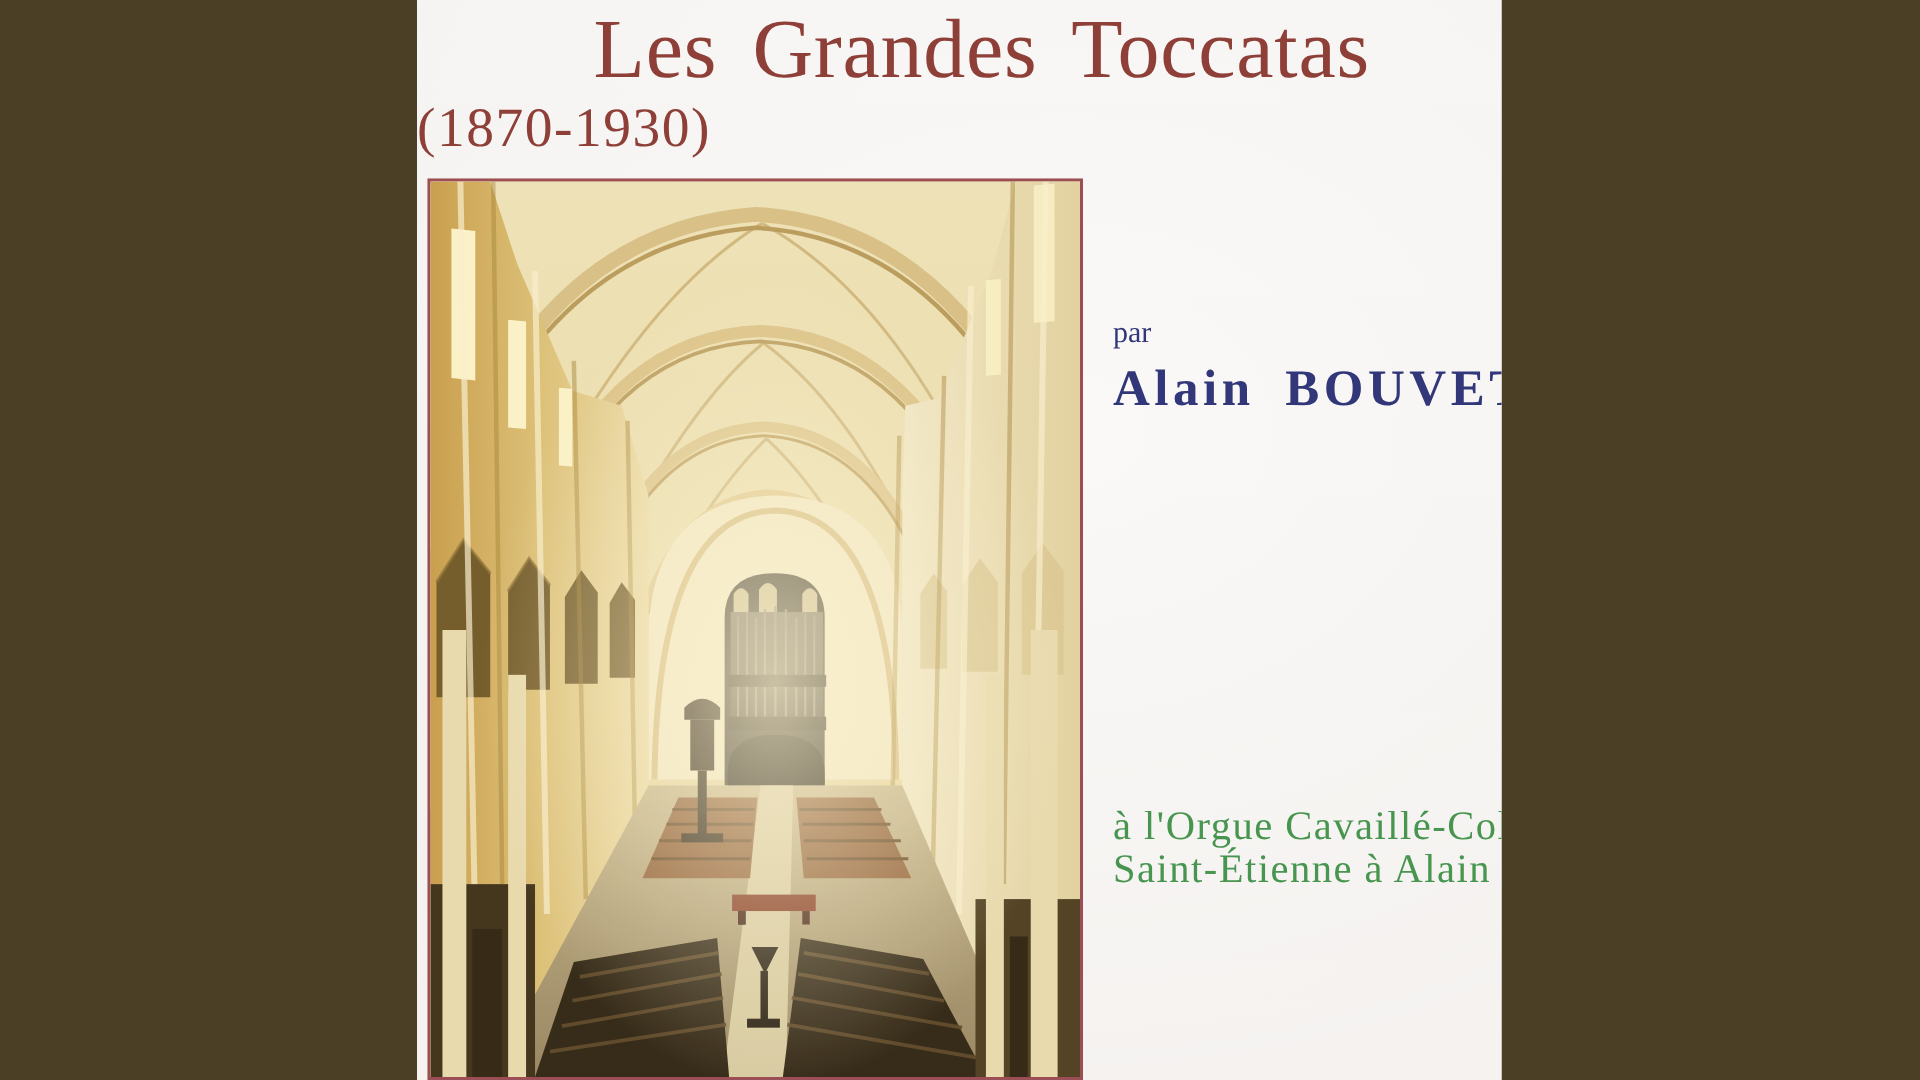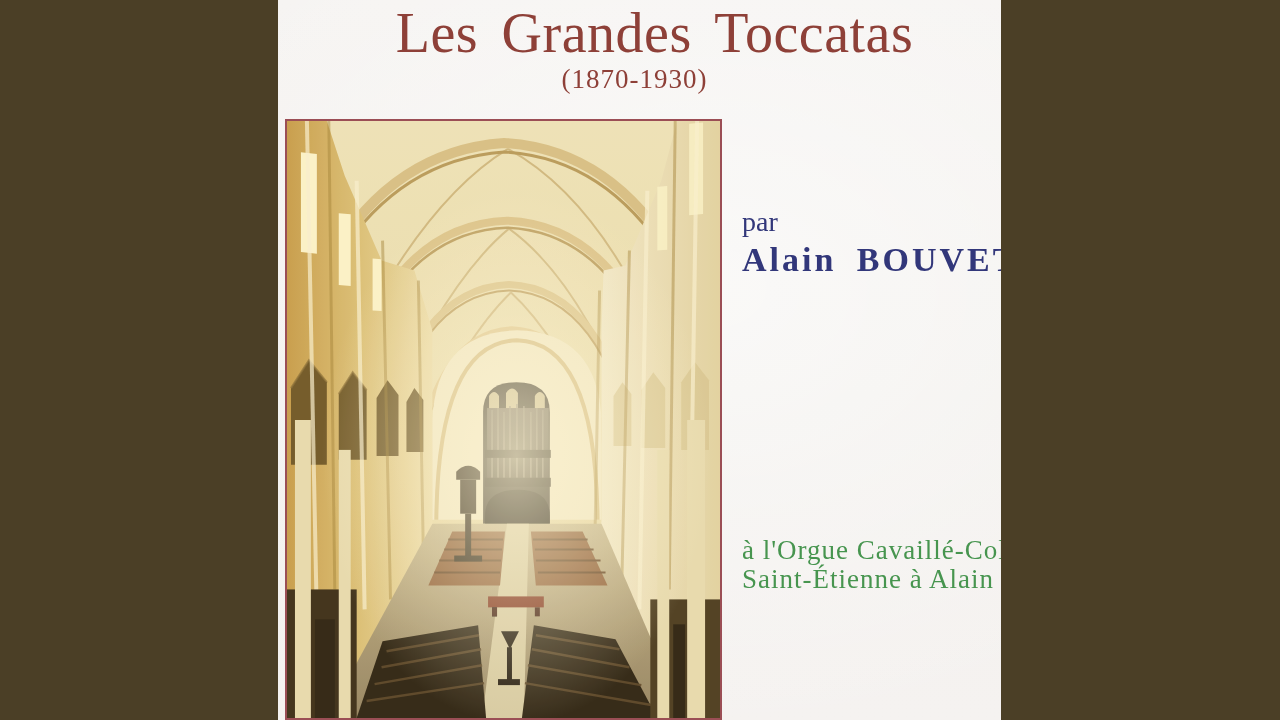--- a/index.html
+++ b/index.html
@@ -20,31 +20,31 @@
     overflow:hidden;
   }
   .title{
     position:absolute;top:1px;left:0;right:14px;
     text-align:center;
     font-size:56px;font-weight:500;letter-spacing:.5px;word-spacing:9px;
     white-space:nowrap;
   }
   .subtitle{
     position:absolute;top:64px;left:0;right:10px;
-    text-align:center;
-    font-size:27px;letter-spacing:1px;
+    text-align:left;
+    font-size:37px;letter-spacing:1px;
   }
   .photo-frame{
     position:absolute;left:7px;top:119px;width:437px;height:601px;
     border:2px solid #9b4e55;box-sizing:border-box;
     background:#e8d9ae;
   }
   .photo-frame svg{display:block;width:100%;height:100%;}
   .byline{position:absolute;left:464px;top:206px;}
-  .byline .prefix{font-size:28px;line-height:32px;}
+  .byline .prefix{font-size:20px;line-height:32px;}
   .byline .artist{
     font-size:34px;font-weight:bold;line-height:44px;
     letter-spacing:3px;word-spacing:9px;white-space:nowrap;
   }
   .venue{
     position:absolute;left:464px;top:536px;
     font-size:27px;line-height:29px;letter-spacing:1px;white-space:nowrap;
   }
 </style>
 </head>

